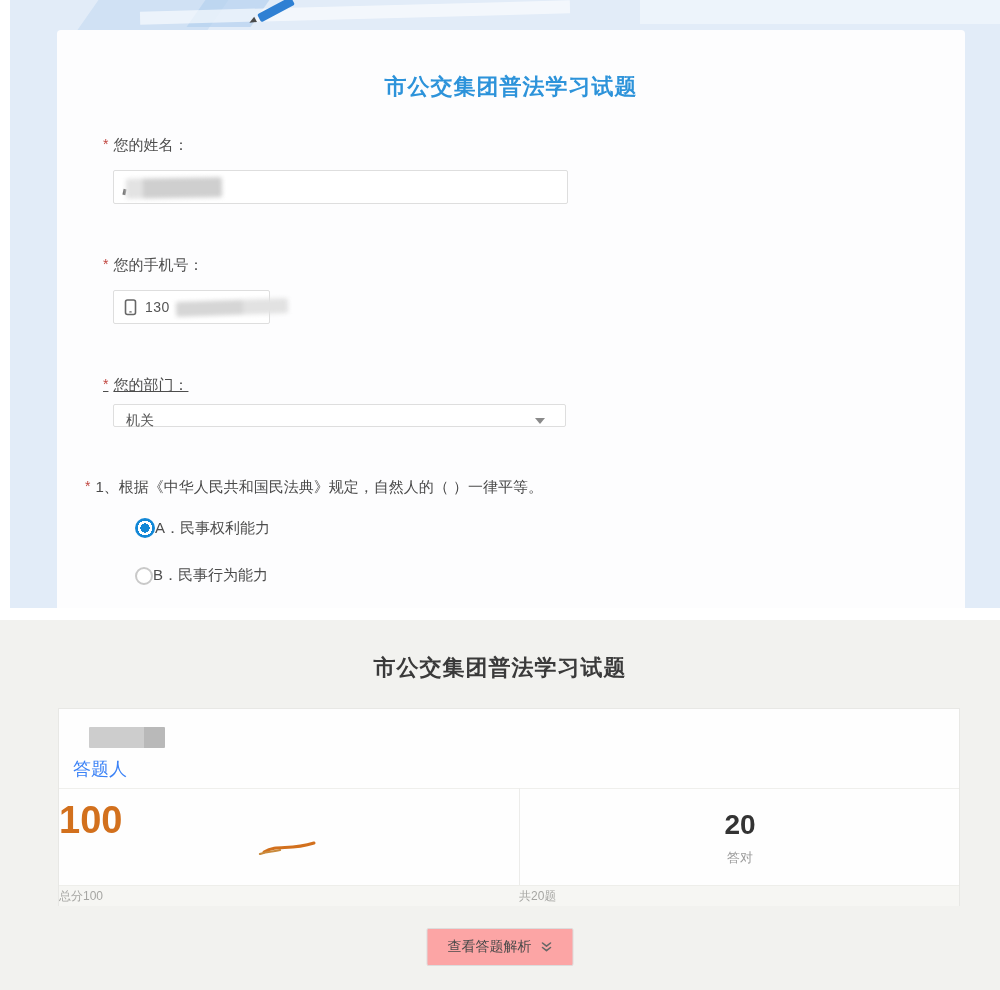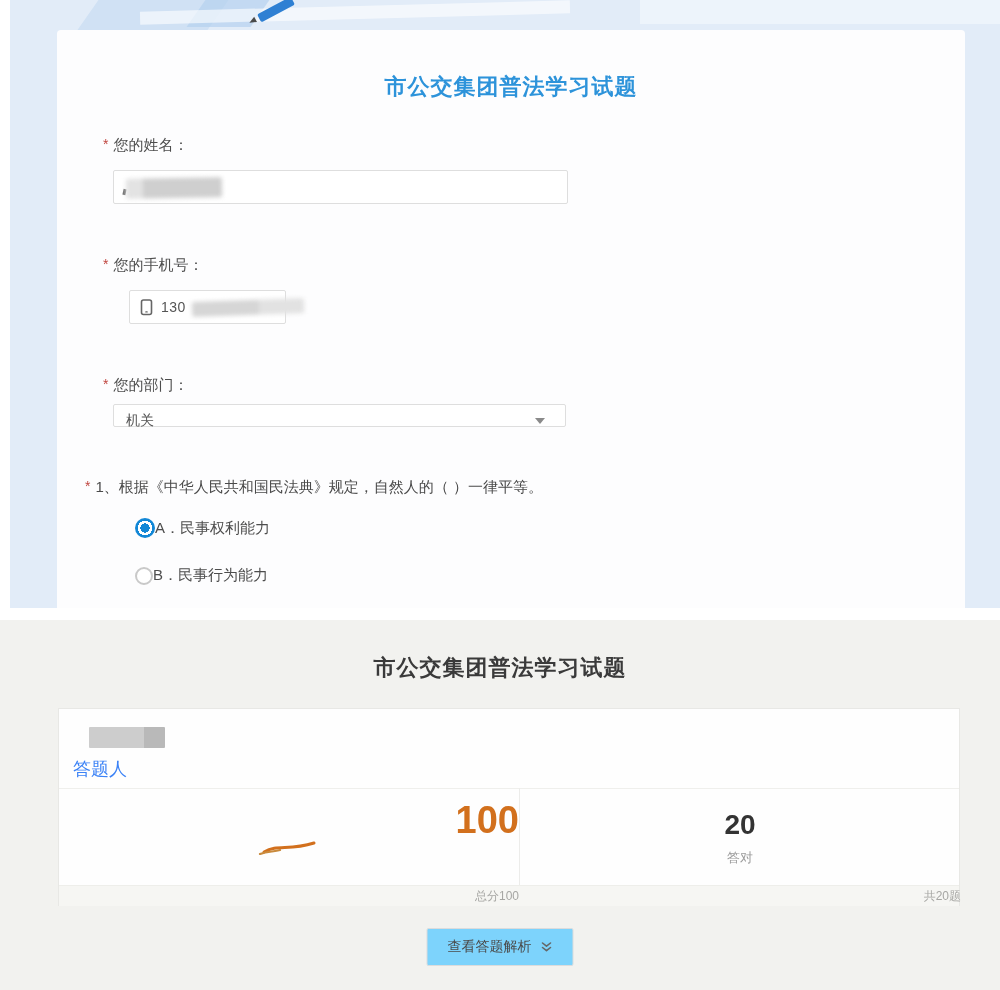--- a/index.html
+++ b/index.html
@@ -26,27 +26,27 @@
   .tbox { position:absolute; background:#fff; border:1px solid #dedede; border-radius:2px; }
 
   .name-label { top:106px;text-align:right; }
   .name-box { left:56px; top:140px; width:455px; height:34px; }
   .blur-blob { position:absolute; filter:blur(2px); border-radius:2px; }
   .name-blob { left:12px; top:7px; width:96px; height:20px;
                background:linear-gradient(90deg,#e3e3e3 0 18%,#cfcfcf 18% 100%); transform:rotate(-1deg); }
   .name-tick { position:absolute; left:9px; top:18px; width:3px; height:6px; background:#6a6a6a; transform:rotate(12deg); }
 
   .phone-label { top:226px; }
-  .phone-box { left:72px; top:260px; width:157px; height:34px; }
+  .phone-box { left:56px; top:260px; width:157px; height:34px; }
   .phone-icon { position:absolute; left:10px; top:8px; }
   .phone-visible { position:absolute; left:31px; top:0; line-height:32px; font-size:14px; color:#555; letter-spacing:.5px; }
   .phone-blob { left:62px; top:9px; width:112px; height:15px;
                 background:linear-gradient(90deg,#d6d6d6 0 60%,#e2e2e2 60% 100%); transform:rotate(-2deg); }
 
-  .dept-label { top:346px; }
+  .dept-label { top:346px;text-decoration:underline; }
   .dept-box { left:56px; top:374px; width:453px; height:23px; cursor:pointer; }
   .dept-value { position:absolute; left:12px; top:0; line-height:31px; font-size:14px; color:#555; }
   .caret-down { position:absolute; right:20px; top:13px; width:0; height:0;
                 border-left:5px solid transparent; border-right:5px solid transparent; border-top:6px solid #8a8a8a; }
 
   .question { position:absolute; left:28px; top:446px; width:850px; font-size:15px; color:#4a4a4a; line-height:1.5; }
   .option { position:absolute; left:78px; display:flex; align-items:center; cursor:pointer; }
   .opt-a { top:488px; } .opt-b { top:536px;align-items:flex-end; }
   .radio { width:20px; height:20px; border-radius:50%; flex:0 0 auto; }
   .radio-on { background:radial-gradient(circle at 50% 50%, #1287d6 0 33%, #ffffff 33% 52%, #1287d6 52% 100%); }
@@ -56,33 +56,33 @@
   
   .shot2 { position:absolute; left:0; top:620px; width:1000px; height:370px; background:#f2f2ef; }
   .result-title { position:absolute; left:0; top:33px; width:100%; text-align:center;
                   font-size:22px; font-weight:bold; color:#3a3a3a; letter-spacing:1px; }
   .card2 { position:absolute; left:58px; top:88px; width:902px; height:198px; background:#fefefe; border:1px solid #e8e8e5; }
   .answerer-blob { position:absolute; left:30px; top:18px; width:76px; height:21px; border-radius:1px;
                    background:linear-gradient(90deg,#cdcdcd 0 72%,#b9b9b9 72% 100%); }
   .answerer-label { position:absolute; left:14px; top:48px; font-size:18px; color:#3b82f6; }
   .score-row { position:absolute; left:0; top:79px; width:100%; height:98px; border-top:1px solid #efefec; }
   .col-divider { position:absolute; left:460px; top:79px; height:118px; border-left:1px solid #ececea; }
-  .score-col { position:absolute; left:0; top:0; width:460px; height:98px; text-align:right; }
+  .score-col { position:absolute; left:0; top:0; width:460px; height:98px; text-align:left; }
   .score-value { display:block; margin-top:12px; font-size:38px; line-height:1; font-weight:bold; color:#d2701d; }
   .score-squiggle { display:block; margin:2px auto 0; }
   .correct-col { position:absolute; left:461px; top:0; width:440px; height:98px; text-align:center; }
   .correct-value { display:block; margin-top:20px; font-size:28px; font-weight:bold; color:#333; }
   .correct-label { display:block; margin-top:8px; font-size:13px; color:#9a9a9a; }
   .card-footer { position:absolute; left:0; top:176px; width:100%; height:21px; background:#f6f6f3; border-top:1px solid #eeeeea; }
-  .foot-cell { position:absolute; top:0; line-height:20px; font-size:12px; color:#a6a6a3; text-align:right; }
+  .foot-cell { position:absolute; top:0; line-height:20px; font-size:12px; color:#a6a6a3; text-align:left; }
   .foot-left { left:0; width:460px; } .foot-right { left:460px; width:442px; }
 
   .analysis-btn { position:absolute; left:50%; top:308px; transform:translateX(-50%);
                   display:inline-flex; align-items:center; gap:9px; padding:9px 20px;
-                  background:#7dd3fc; border:1px solid #dcdcdc; border-radius:2px;
+                  background:#fca5a5; border:1px solid #dcdcdc; border-radius:2px;
                   font-size:14px; color:#4a4a4a; cursor:pointer; }
 </style>
 </head>
 <body>
 
 <div id="stage">
 
   <section class="shot1">
     <div class="shot1-bg"></div>
     <div class="decor streak-a"></div>

